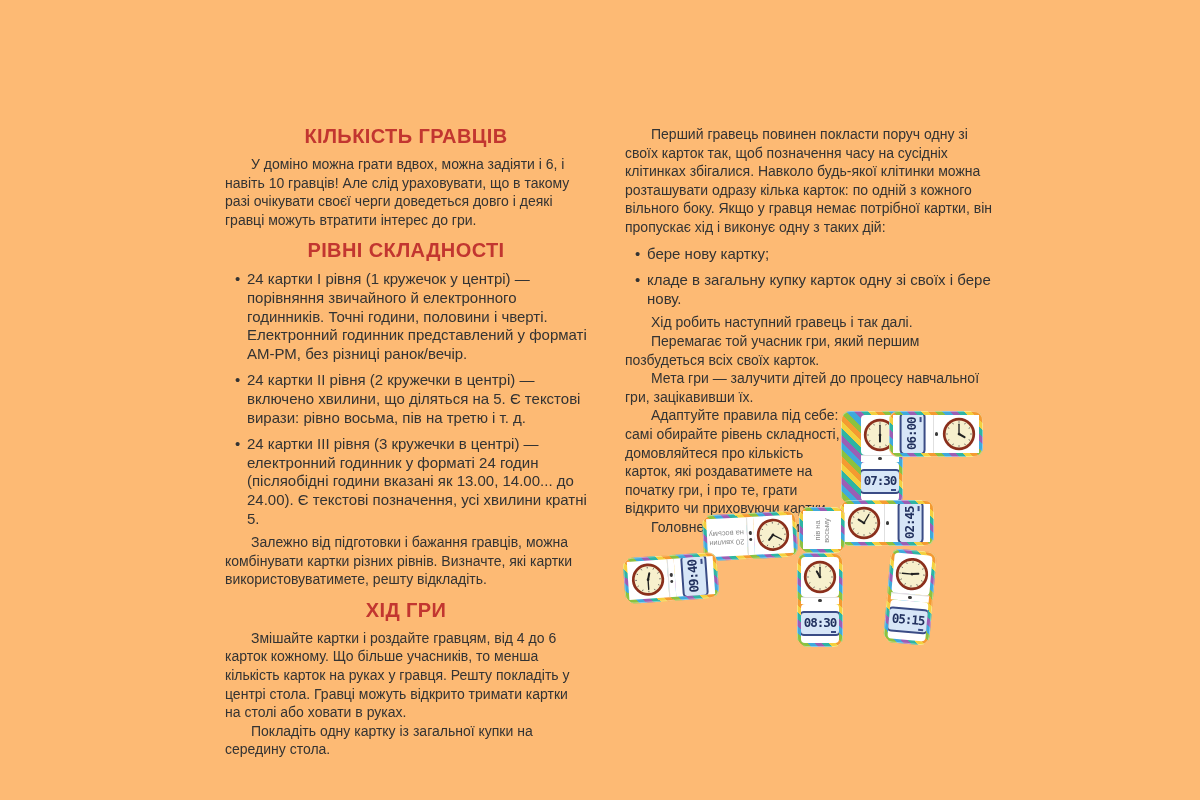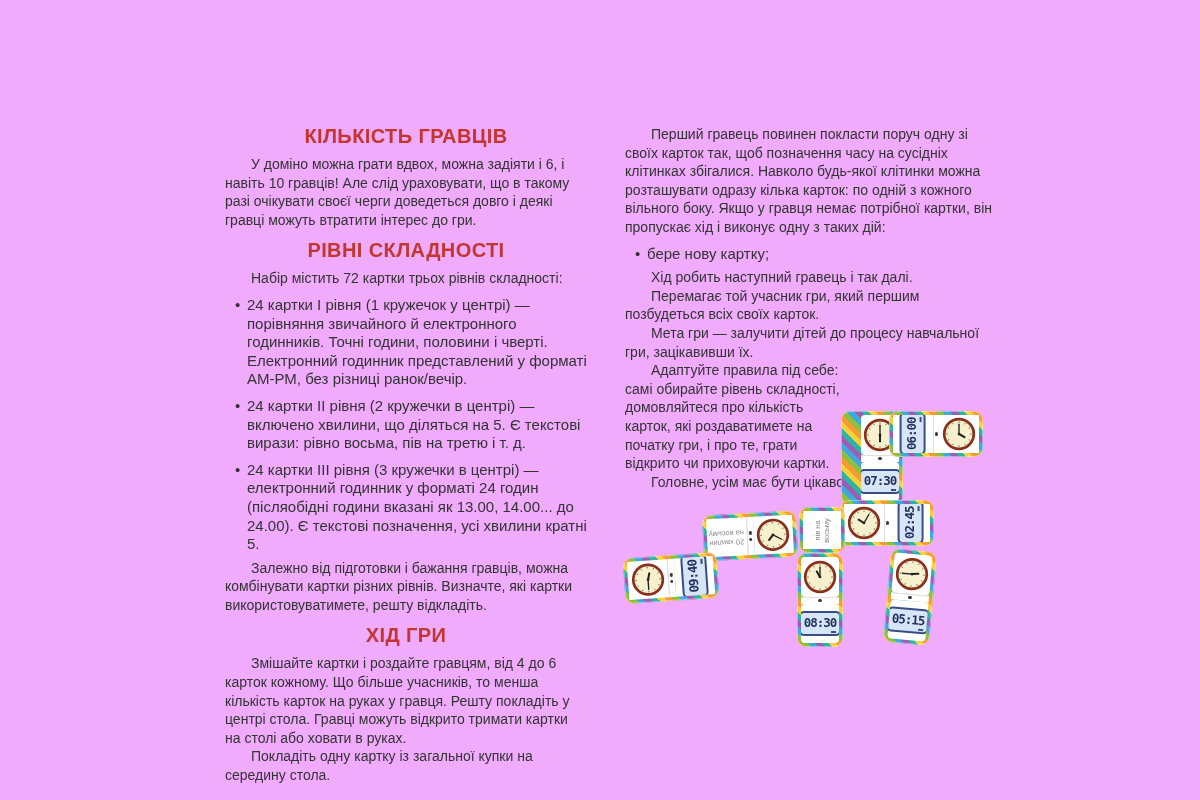--- a/index.html
+++ b/index.html
@@ -7,21 +7,21 @@
     --text:#333333;
     --chip-bg:#d7e6f7;
     --chip-border:#3a4c85;
     --chip-text:#22315e;
   }
   html,body{margin:0;padding:0;}
   body{background:#ffffff;}
   .page{
     position:relative;
     width:1200px;height:800px;
-    background:#f0abfc;
+    background:#fdba74;
     font-family:"Liberation Sans",sans-serif;
     color:var(--text);
     overflow:hidden;
   }
   .col{position:absolute;top:125px;}
   .col-left{left:225px;width:362px;}
   .col-right{left:625px;width:368px;}
   h2.sec{
     color:var(--heading-red);
     text-align:center;
@@ -122,37 +122,37 @@
 </head>
 <body>
 
 <div class="page">
 
   <div class="col col-left">
     <h2 class="sec first">КІЛЬКІСТЬ ГРАВЦІВ</h2>
     <p class="body">У доміно можна грати вдвох, можна задіяти і 6, і навіть 10 гравців! Але слід ураховувати, що в такому разі очікувати своєї черги доведеться довго і деякі гравці можуть втратити інтерес до гри.</p>
 
     <h2 class="sec">РІВНІ СКЛАДНОСТІ</h2>
-    <p class="body">Набір містить 72 картки трьох рівнів складності:</p>
     <ul class="blist">
       <li>24 картки I рівня (1 кружечок у центрі) — порівняння звичайного й електронного годинників. Точні години, половини і чверті. Електронний годинник представлений у форматі АМ-РМ, без різниці ранок/вечір.</li>
       <li>24 картки II рівня (2 кружечки в центрі) — включено хвилини, що діляться на 5. Є текстові вирази: рівно восьма, пів на третю і т. д.</li>
       <li>24 картки III рівня (3 кружечки в центрі) — електронний годинник у форматі 24 годин (післяобідні години вказані як 13.00, 14.00... до 24.00). Є текстові позначення, усі хвилини кратні 5.</li>
     </ul>
     <p class="body">Залежно від підготовки і бажання гравців, можна комбінувати картки різних рівнів. Визначте, які картки використовуватимете, решту відкладіть.</p>
 
     <h2 class="sec">ХІД ГРИ</h2>
     <p class="body">Змішайте картки і роздайте гравцям, від 4 до 6 карток кожному. Що більше учасників, то менша кількість карток на руках у гравця. Решту покладіть у центрі стола. Гравці можуть відкрито тримати картки на столі або ховати в руках.</p>
     <p class="body">Покладіть одну картку із загальної купки на середину стола.</p>
   </div>
 
   <div class="col col-right">
     <p class="body">Перший гравець повинен покласти поруч одну зі своїх карток так, щоб позначення часу на сусідніх клітинках збігалися. Навколо будь-якої клітинки можна розташувати одразу кілька карток: по одній з кожного вільного боку. Якщо у гравця немає потрібної картки, він пропускає хід і виконує одну з таких дій:</p>
     <ul class="blist">
       <li>бере нову картку;</li>
+      <li>кладе в загальну купку карток одну зі своїх і бере нову.</li>
     </ul>
     <p class="body">Хід робить наступний гравець і так далі.</p>
     <p class="body">Перемагає той учасник гри, який першим позбудеться всіх своїх карток.</p>
 
     <p class="body">Мета гри — залучити дітей до процесу навчальної гри, зацікавивши їх.</p>
     <p class="body adapt">Адаптуйте правила під себе: самі обирайте рівень складності, домовляйтеся про кількість карток, які роздаватимете на початку гри, і про те, грати відкрито чи приховуючи картки.</p>
     <p class="body final-note">Головне, усім має бути цікаво!</p>
   </div>
 
   <div class="illustration">

